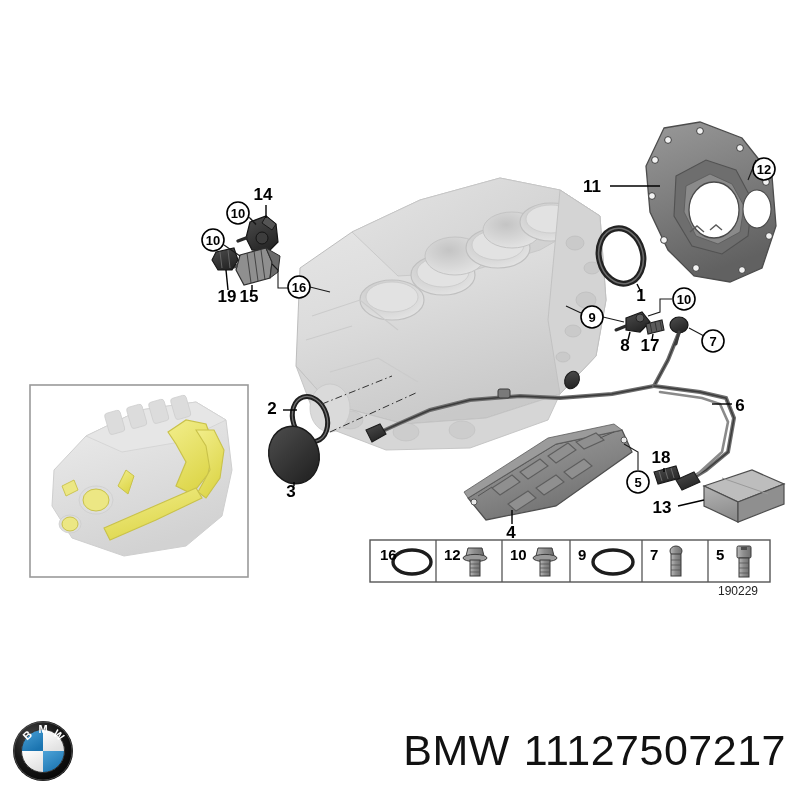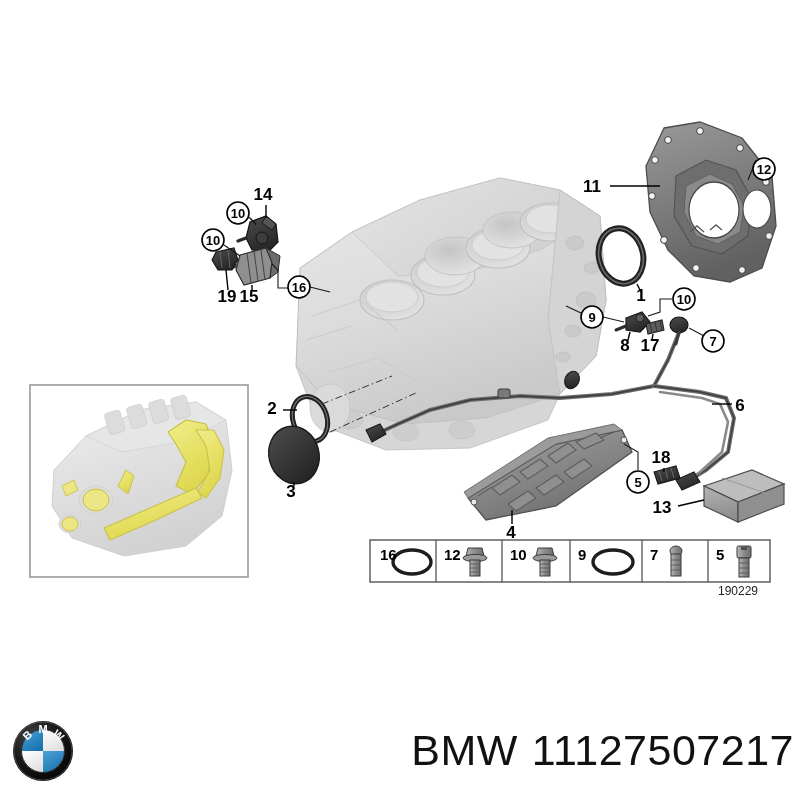--- a/index.html
+++ b/index.html
@@ -86,21 +86,21 @@
   }
   #brand-mark {
     position: absolute;
     left: 12px;
     top: 20px;
     width: 62px;
     height: 62px;
   }
   #footer-text {
     position: absolute;
-    right: 6px;
+    right: 14px;
     top: 50%;
     transform: translateY(-50%);
     font-family: "Liberation Sans", sans-serif;
     font-size: 43px;
     font-weight: 400;
     color: #111111;
     letter-spacing: 0.5px;
     white-space: nowrap;
   }
   #footer-text .pn { margin-left: 14px; }

